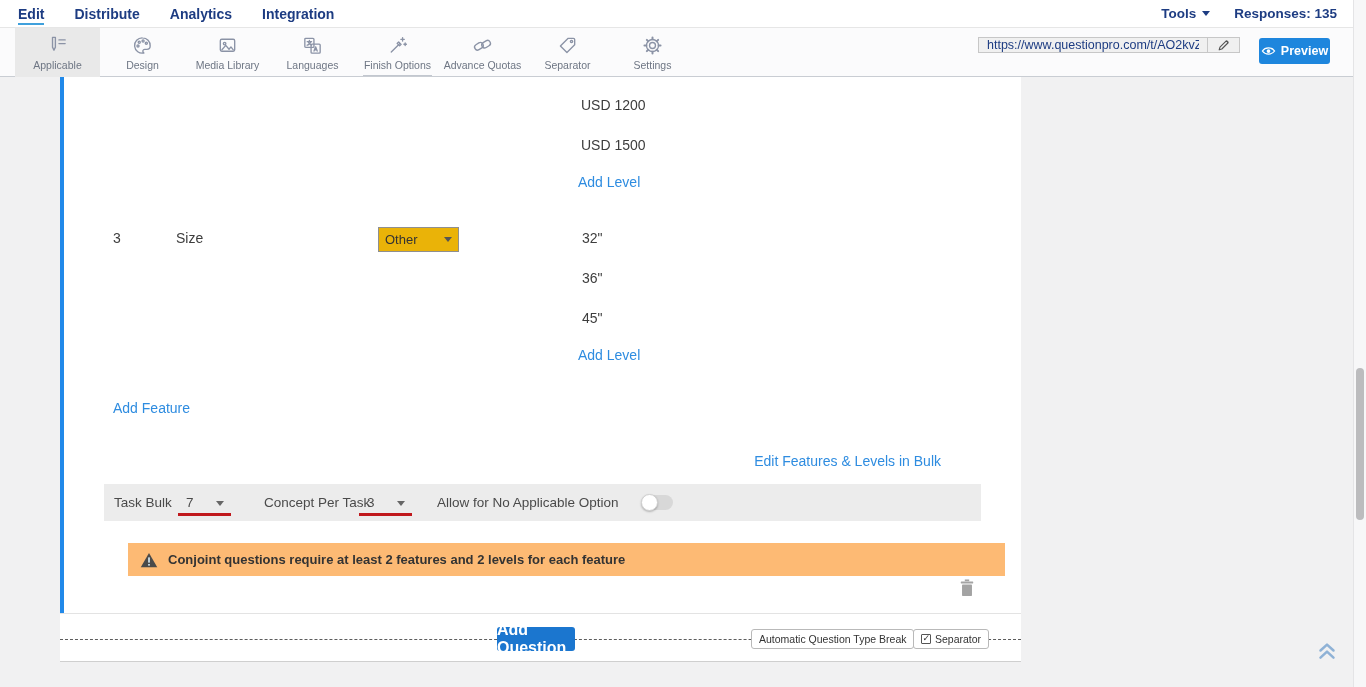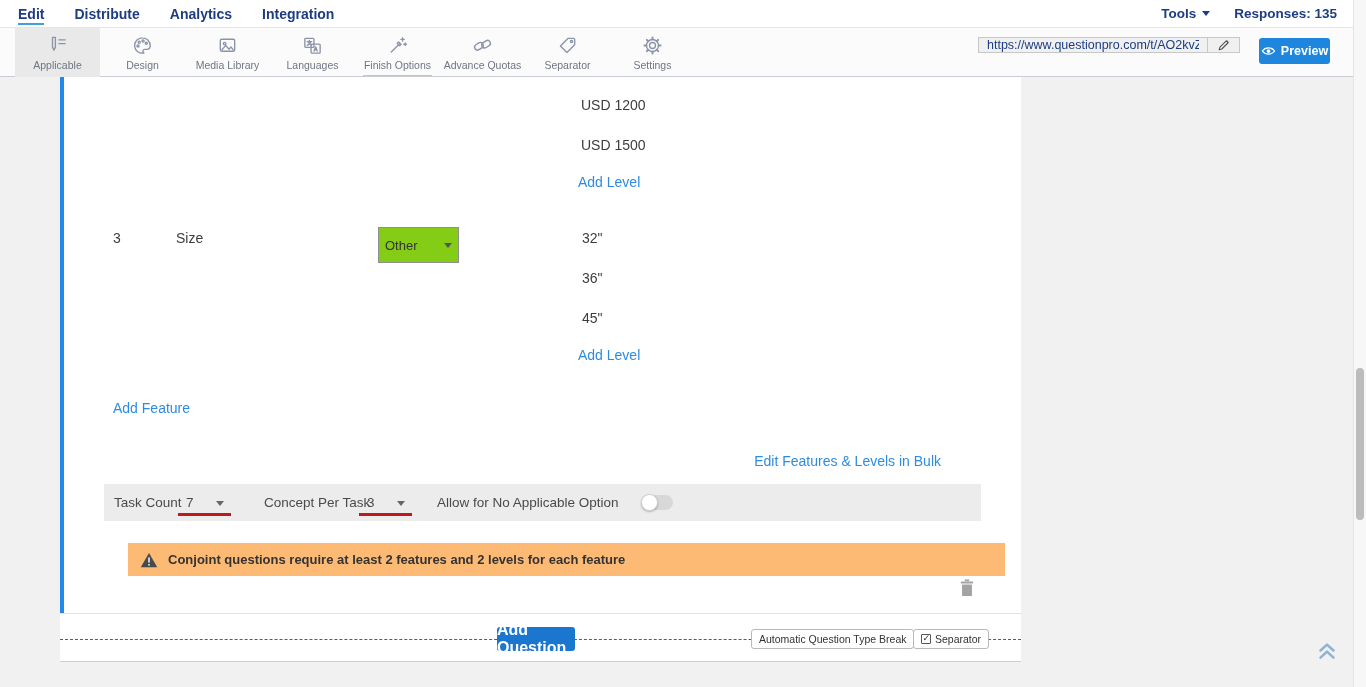--- a/index.html
+++ b/index.html
@@ -32,21 +32,21 @@
                font-size:12.5px; color:#1d3c82; padding:0 8px; outline:none; min-width:0; }
   .url-edit { width:33px; background:#f0f0f0; border:1px solid #c7c7c7; display:flex; align-items:center; justify-content:center; cursor:pointer; }
   .preview-btn { position:absolute; left:1259px; top:10px; width:71px; height:26px; background:#1e86dd; border-radius:3px;
                  display:flex; align-items:center; justify-content:center; gap:5px; color:#fff; font-size:12.5px; font-weight:700; cursor:pointer; }
 
   
   .card { position:absolute; left:60px; top:77px; width:961px; height:537px; background:#fff; border-bottom:1px solid #e3e3e3; }
   .card::before { content:""; position:absolute; left:0; top:0; width:4px; height:100%; background:#2189e9; }
   .txt { position:absolute; font-size:14px; color:#3d3d3d; white-space:nowrap; }
   .link { position:absolute; font-size:14px; color:#2e8ce0; cursor:pointer; white-space:nowrap; }
-  .select-box { position:absolute; left:318px; top:150px; width:81px; height:36px; border:1px solid #8f8f8f; background:#84cc16;
+  .select-box { position:absolute; left:318px; top:150px; width:81px; height:25px; border:1px solid #8f8f8f; background:#eab308;
                 display:flex; align-items:center; padding:0 6px; font-size:13px; color:#333; cursor:pointer; }
   .select-box .sel-caret { margin-left:auto; width:0; height:0; border-left:4px solid transparent; border-right:4px solid transparent; border-top:5px solid #555; }
 
   
   .setbar { position:absolute; left:44px; top:407px; width:877px; height:37px; background:#ececec; }
   .sb-label { position:absolute; top:11px; font-size:13.5px; color:#4a4a4a; white-space:nowrap; }
   .sb-val { position:absolute; top:11px; font-size:13.5px; color:#4a4a4a; }
   .sb-caret { position:absolute; top:17px; width:0; height:0; border-left:4px solid transparent; border-right:4px solid transparent; border-top:5px solid #666; cursor:pointer; }
   .redline { position:absolute; top:29px; height:3px; width:53px; background:#c0181c; }
   .toggle { position:absolute; left:539px; top:11px; width:30px; height:15px; background:#d8d8d8; border-radius:8px; cursor:pointer; }
@@ -200,21 +200,21 @@
     </div>
     <span class="txt" style="left:522px; top:153px;">32"</span>
     <span class="txt" style="left:522px; top:193px;">36"</span>
     <span class="txt" style="left:522px; top:233px;">45"</span>
     <span class="link" style="left:518px; top:270px;">Add Level</span>
 
     <span class="link" style="left:53px; top:323px;">Add Feature</span>
     <span class="link" style="right:80px; top:376px;">Edit Features &amp; Levels in Bulk</span>
 
     <div class="setbar">
-      <span class="sb-label" style="left:10px;">Task Count</span>
+      <span class="sb-label" style="left:10px;">Task Bulk</span>
       <span class="sb-val" style="left:82px;">7</span>
       <span class="sb-caret" style="left:112px;"></span>
       <span class="redline" style="left:74px;"></span>
 
       <span class="sb-label" style="left:160px;">Concept Per Task</span>
       <span class="sb-val" style="left:263px;">3</span>
       <span class="sb-caret" style="left:293px;"></span>
       <span class="redline" style="left:255px;"></span>
 
       <span class="sb-label" style="left:333px;">Allow for No Applicable Option</span>

